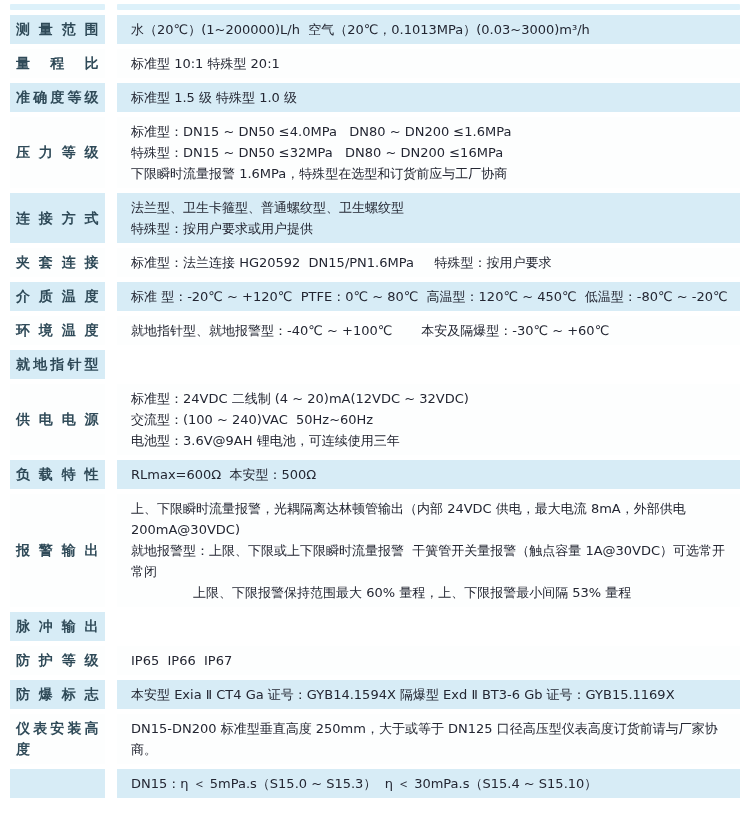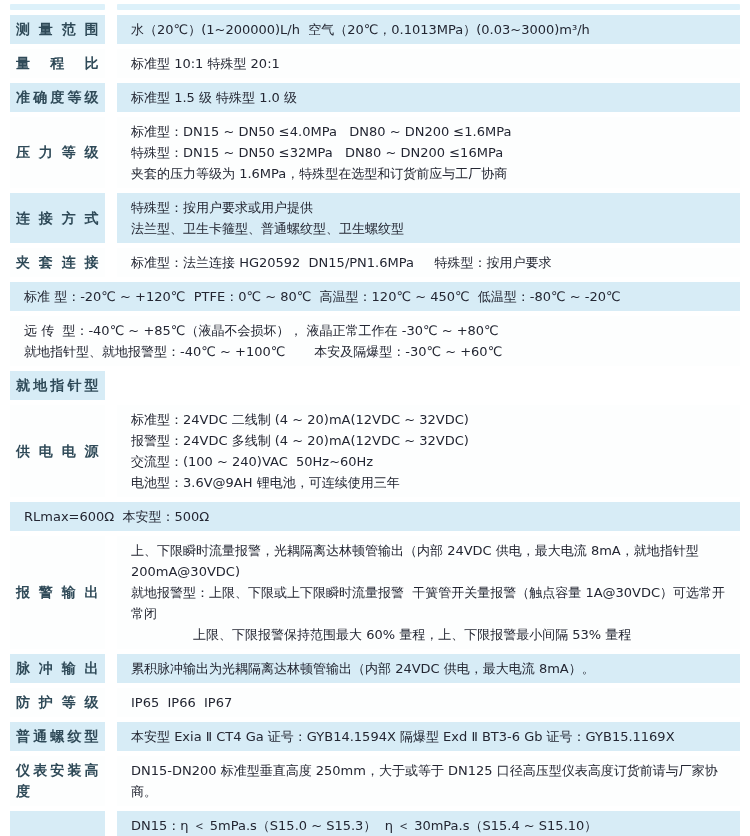--- a/index.html
+++ b/index.html
@@ -112,90 +112,94 @@
         <div class="content-cell">
           <div class="spec-line">标准型 1.5 级 特殊型 1.0 级</div>
         </div>
       </div><div class="spec-row white">
         <div class="label-cell">
           <span class="label-txt">压力等级</span>
         </div>
         <div class="content-cell">
           <div class="spec-line">标准型：DN15 ~ DN50 ≤4.0MPa   DN80 ~ DN200 ≤1.6MPa</div>
           <div class="spec-line">特殊型：DN15 ~ DN50 ≤32MPa   DN80 ~ DN200 ≤16MPa</div>
-          <div class="spec-line">夹套的压力等级为 1.6MPa，特殊型在选型和订货前应与工厂协商</div>
+          <div class="spec-line">下限瞬时流量报警 1.6MPa，特殊型在选型和订货前应与工厂协商</div>
         </div>
       </div><div class="spec-row blue">
         <div class="label-cell">
           <span class="label-txt">连接方式</span>
         </div>
         <div class="content-cell">
+          <div class="spec-line">法兰型、卫生卡箍型、普通螺纹型、卫生螺纹型</div>
           <div class="spec-line">特殊型：按用户要求或用户提供</div>
-          <div class="spec-line">法兰型、卫生卡箍型、普通螺纹型、卫生螺纹型</div>
         </div>
       </div><div class="spec-row white">
         <div class="label-cell">
           <span class="label-txt">夹套连接</span>
         </div>
         <div class="content-cell">
           <div class="spec-line">标准型：法兰连接 HG20592  DN15/PN1.6MPa     特殊型：按用户要求</div>
         </div>
       </div><div class="spec-row blue">
+        <div class="label-cell">
+          <span class="label-txt">介质温度</span>
+        </div>
         <div class="content-cell">
           <div class="spec-line">标准 型：-20℃ ~ +120℃  PTFE：0℃ ~ 80℃  高温型：120℃ ~ 450℃  低温型：-80℃ ~ -20℃</div>
         </div>
       </div><div class="spec-row white">
-        <div class="content-cell">
-          <div class="spec-line">远 传  型：-40℃ ~ +85℃（液晶不会损坏）， 液晶正常工作在 -30℃ ~ +80℃</div>
+        <div class="label-cell">
+          <span class="label-txt">环境温度</span>
+        </div>
+        <div class="content-cell">
           <div class="spec-line">就地指针型、就地报警型：-40℃ ~ +100℃       本安及隔爆型：-30℃ ~ +60℃</div>
         </div>
       </div><div class="spec-row blue">
         <div class="label-cell">
           <span class="label-txt">就地指针型</span>
         </div>
       </div><div class="spec-row white">
         <div class="label-cell">
           <span class="label-txt">供电电源</span>
         </div>
         <div class="content-cell">
           <div class="spec-line">标准型：24VDC 二线制 (4 ~ 20)mA(12VDC ~ 32VDC)</div>
-          <div class="spec-line">报警型：24VDC 多线制 (4 ~ 20)mA(12VDC ~ 32VDC)</div>
           <div class="spec-line">交流型：(100 ~ 240)VAC  50Hz~60Hz</div>
           <div class="spec-line">电池型：3.6V@9AH 锂电池，可连续使用三年</div>
         </div>
       </div><div class="spec-row blue">
+        <div class="label-cell">
+          <span class="label-txt">负载特性</span>
+        </div>
         <div class="content-cell">
           <div class="spec-line">RLmax=600Ω  本安型：500Ω</div>
         </div>
       </div><div class="spec-row white">
         <div class="label-cell">
           <span class="label-txt">报警输出</span>
         </div>
         <div class="content-cell">
-          <div class="spec-line">上、下限瞬时流量报警，光耦隔离达林顿管输出（内部 24VDC 供电，最大电流 8mA，就地指针型 200mA@30VDC)</div>
+          <div class="spec-line">上、下限瞬时流量报警，光耦隔离达林顿管输出（内部 24VDC 供电，最大电流 8mA，外部供电 200mA@30VDC)</div>
           <div class="spec-line">就地报警型：上限、下限或上下限瞬时流量报警  干簧管开关量报警（触点容量 1A@30VDC）可选常开常闭</div>
           <div class="spec-line ind">上限、下限报警保持范围最大 60% 量程，上、下限报警最小间隔 53% 量程</div>
         </div>
       </div><div class="spec-row blue">
         <div class="label-cell">
           <span class="label-txt">脉冲输出</span>
         </div>
-        <div class="content-cell">
-          <div class="spec-line">累积脉冲输出为光耦隔离达林顿管输出（内部 24VDC 供电，最大电流 8mA）。</div>
-        </div>
       </div><div class="spec-row white">
         <div class="label-cell">
           <span class="label-txt">防护等级</span>
         </div>
         <div class="content-cell">
           <div class="spec-line">IP65  IP66  IP67</div>
         </div>
       </div><div class="spec-row blue">
         <div class="label-cell">
-          <span class="label-txt">普通螺纹型</span>
+          <span class="label-txt">防爆标志</span>
         </div>
         <div class="content-cell">
           <div class="spec-line">本安型 Exia Ⅱ CT4 Ga 证号：GYB14.1594X 隔爆型 Exd Ⅱ BT3-6 Gb 证号：GYB15.1169X</div>
         </div>
       </div><div class="spec-row white">
         <div class="label-cell">
           <span class="label-txt">仪表安装高度</span>
         </div>
         <div class="content-cell">
           <div class="spec-line">DN15-DN200 标准型垂直高度 250mm，大于或等于 DN125 口径高压型仪表高度订货前请与厂家协商。</div>

